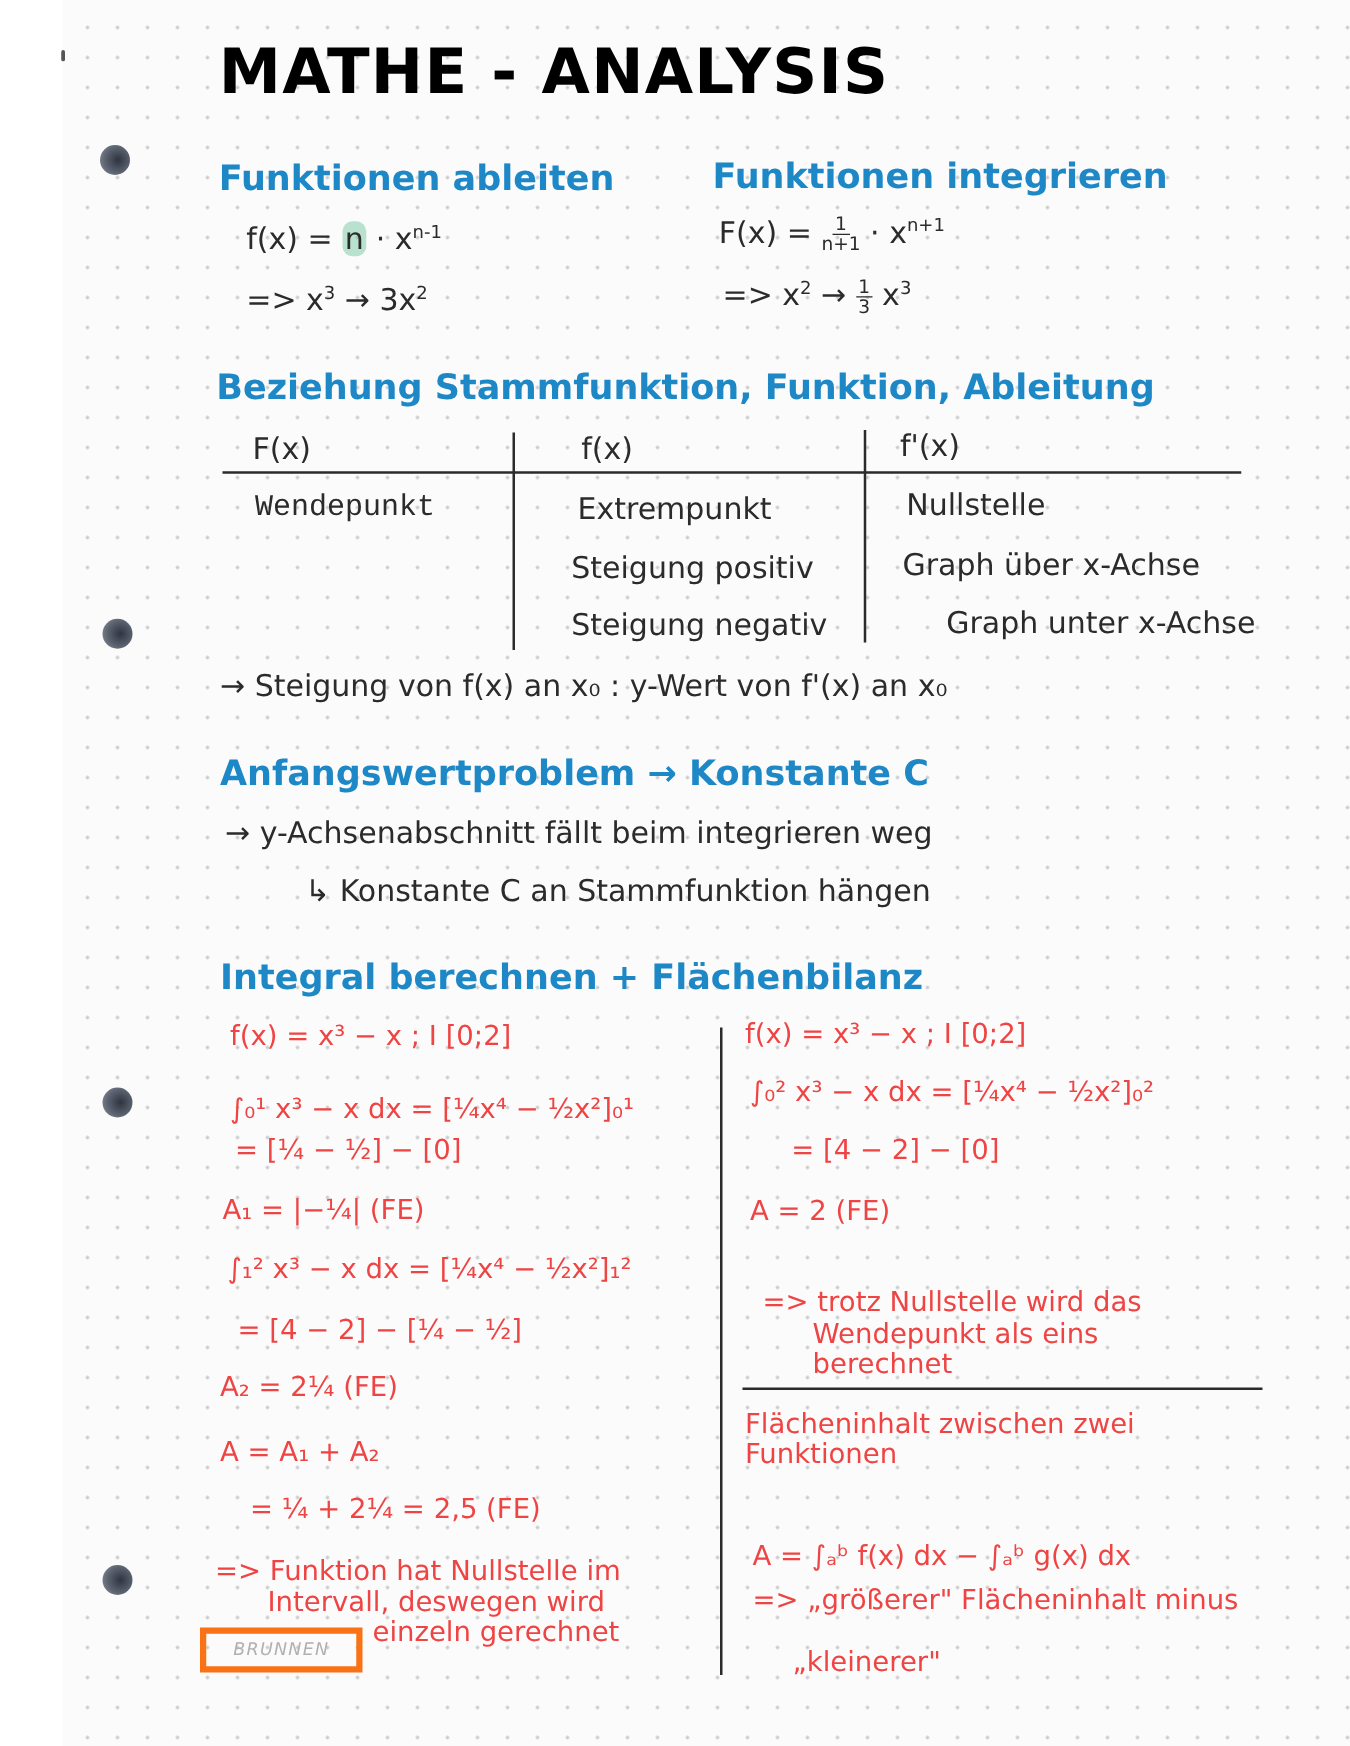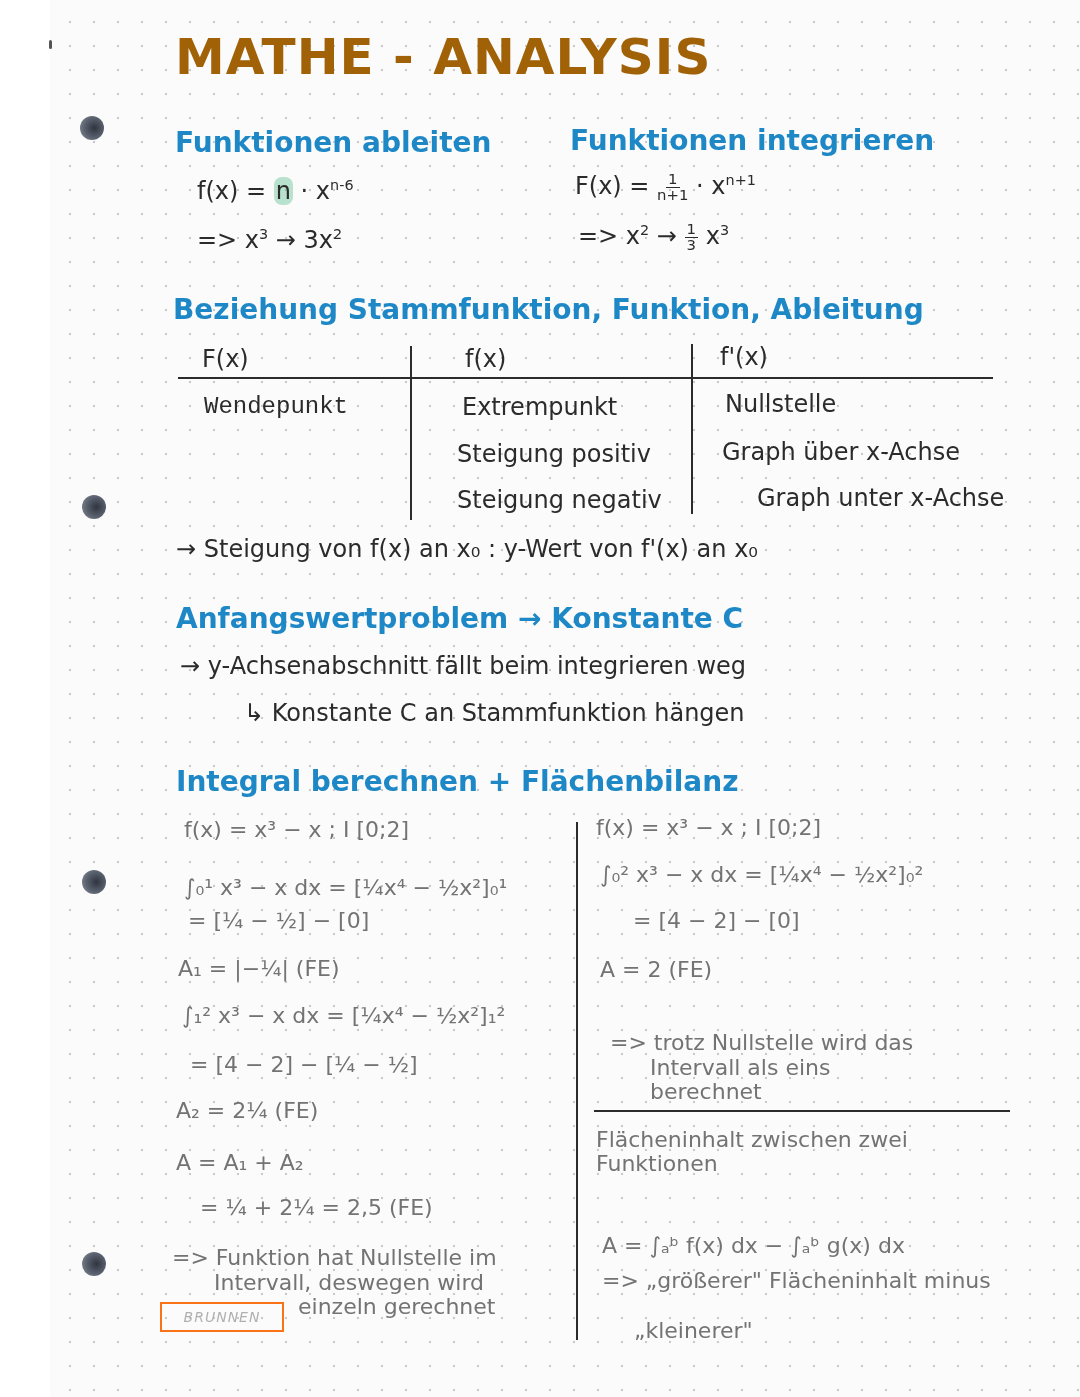--- a/index.html
+++ b/index.html
@@ -17,55 +17,55 @@
     background-position:8px 10px;
   }
   .hole {
     position:absolute; width:24px; height:24px; border-radius:50%;
     background: radial-gradient(circle at 60% 50%, #2e3440 0%, #5c6370 55%, #8d939c 100%);
   }
   .tick-mark { position:absolute; left:49px; top:40px; width:3px; height:9px; background:#555; border-radius:2px; }
   .abs { position:absolute; white-space:nowrap; }
   .title {
     font-family:"DejaVu Sans", sans-serif; font-weight:bold; font-size:50px;
-    color:#a16207; letter-spacing:1px;
+    color:#000000; letter-spacing:1px;
   }
   .heading {
     font-family:"DejaVu Sans", sans-serif; font-weight:bold; font-size:28px;
     color:#1e88c7;
   }
   .hw { font-family:"DejaVu Sans", sans-serif; font-size:24px; color:#2b2b2b; }
-  .hw-sm { font-family:"DejaVu Sans", sans-serif; font-size:22px; color:#737373; }
+  .hw-sm { font-family:"DejaVu Sans", sans-serif; font-size:22px; color:#ef4444; }
   .hl { background: rgba(60,180,120,0.35); border-radius:8px; padding:0 2px; }
   .line { position:absolute; background:#2b2b2b; }
   .frac { display:inline-flex; flex-direction:column; align-items:center; vertical-align:middle; font-size:0.62em; line-height:1; }
   .frac .num { border-bottom:1.5px solid #2b2b2b; padding:0 2px; }
   sup, sub { font-size:0.6em; }
   .stamp {
     position:absolute; left:160px; top:1302px; width:120px; height:26px;
-    border:2px solid #f97316; color:#b0b0b0; font-size:14px; font-style:italic;
+    border:5px solid #f97316; color:#b0b0b0; font-size:14px; font-style:italic;
     display:flex; align-items:center; justify-content:center; letter-spacing:1px;
   }
 </style>
 </head>
 <body>
 
 <div class="page"></div>
 
 <div class="tick-mark"></div>
 <div class="hole" style="left:80px;top:116px;"></div>
 <div class="hole" style="left:82px;top:495px;"></div>
 <div class="hole" style="left:82px;top:870px;"></div>
 <div class="hole" style="left:82px;top:1252px;"></div>
 
 <div class="abs title" style="left:175px;top:28px;">MATHE - ANALYSIS</div>
 
 <div class="abs heading" style="left:175px;top:126px;">Funktionen ableiten</div>
 <div class="abs hw" style="left:197px;top:177px;">
-  <span>f(x) = </span><span class="hl">n</span><span> · x</span><sup>n-6</sup>
+  <span>f(x) = </span><span class="hl">n</span><span> · x</span><sup>n-1</sup>
 </div>
 <div class="abs hw" style="left:197px;top:226px;">
   <span>=&gt; x</span><sup>3</sup><span> → 3x</span><sup>2</sup>
 </div>
 
 <div class="abs heading" style="left:570px;top:124px;">Funktionen integrieren</div>
 <div class="abs hw" style="left:575px;top:172px;">
   <span>F(x) = </span><span class="frac">
       <span class="num">1</span>
       <span>n+1</span>
@@ -119,21 +119,21 @@
 <div class="stamp">BRUNNEN</div>
 
 <div class="line" style="left:576px;top:822px;width:2px;height:518px;"></div>
 
 <div class="abs hw-sm" style="left:596px;top:815px;">f(x) = x³ − x ; I [0;2]</div>
 <div class="abs hw-sm" style="left:600px;top:862px;">∫₀² x³ − x dx  =  [¼x⁴ − ½x²]₀²</div>
 <div class="abs hw-sm" style="left:614px;top:908px;margin-left:19px;">= [4 − 2] − [0]</div>
 <div class="abs hw-sm" style="left:600px;top:957px;">A = 2 (FE)</div>
 
 <div class="abs hw-sm" style="left:610px;top:1030px;">=&gt; trotz Nullstelle wird das</div>
-<div class="abs hw-sm" style="left:650px;top:1055px;">Intervall als eins</div>
+<div class="abs hw-sm" style="left:650px;top:1055px;">Wendepunkt als eins</div>
 <div class="abs hw-sm" style="left:650px;top:1079px;">berechnet</div>
 
 <div class="line" style="left:594px;top:1110px;width:416px;height:2px;"></div>
 
 <div class="abs hw-sm" style="left:596px;top:1127px;">Flächeninhalt zwischen zwei</div>
 <div class="abs hw-sm" style="left:596px;top:1151px;">Funktionen</div>
 <div class="abs hw-sm" style="left:602px;top:1233px;">A = ∫ₐᵇ f(x) dx  −  ∫ₐᵇ g(x) dx</div>
 <div class="abs hw-sm" style="left:602px;top:1268px;">=&gt; „größerer" Flächeninhalt minus</div>
 <div class="abs hw-sm" style="left:634px;top:1318px;">„kleinerer"</div>
 

